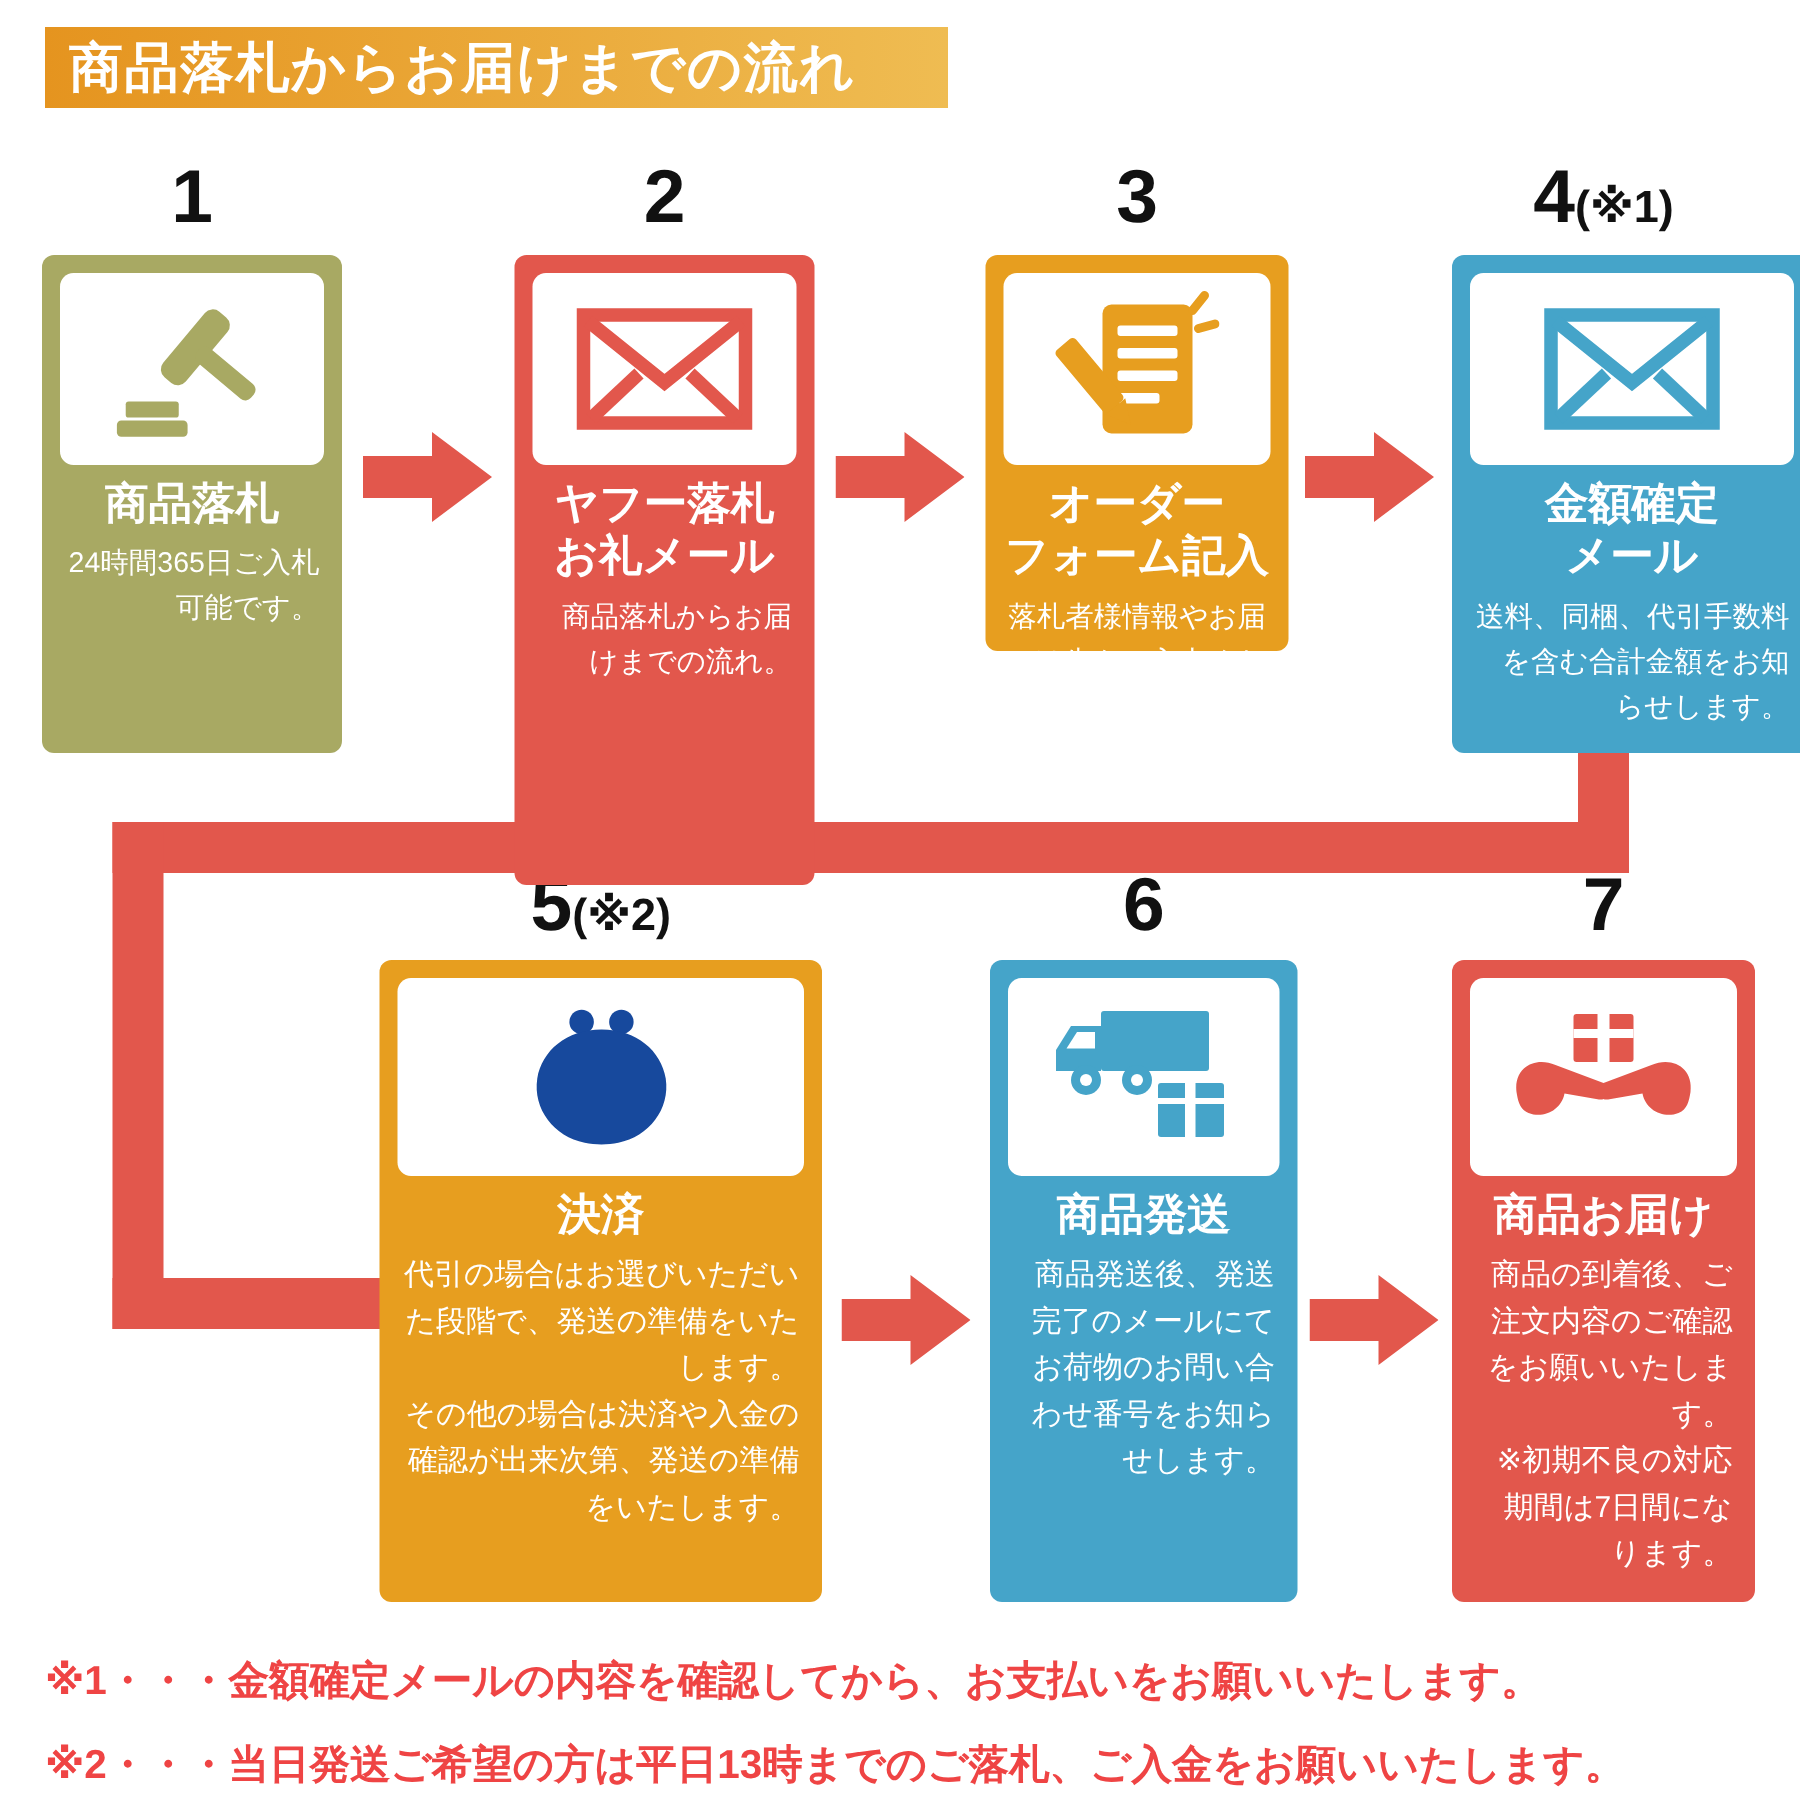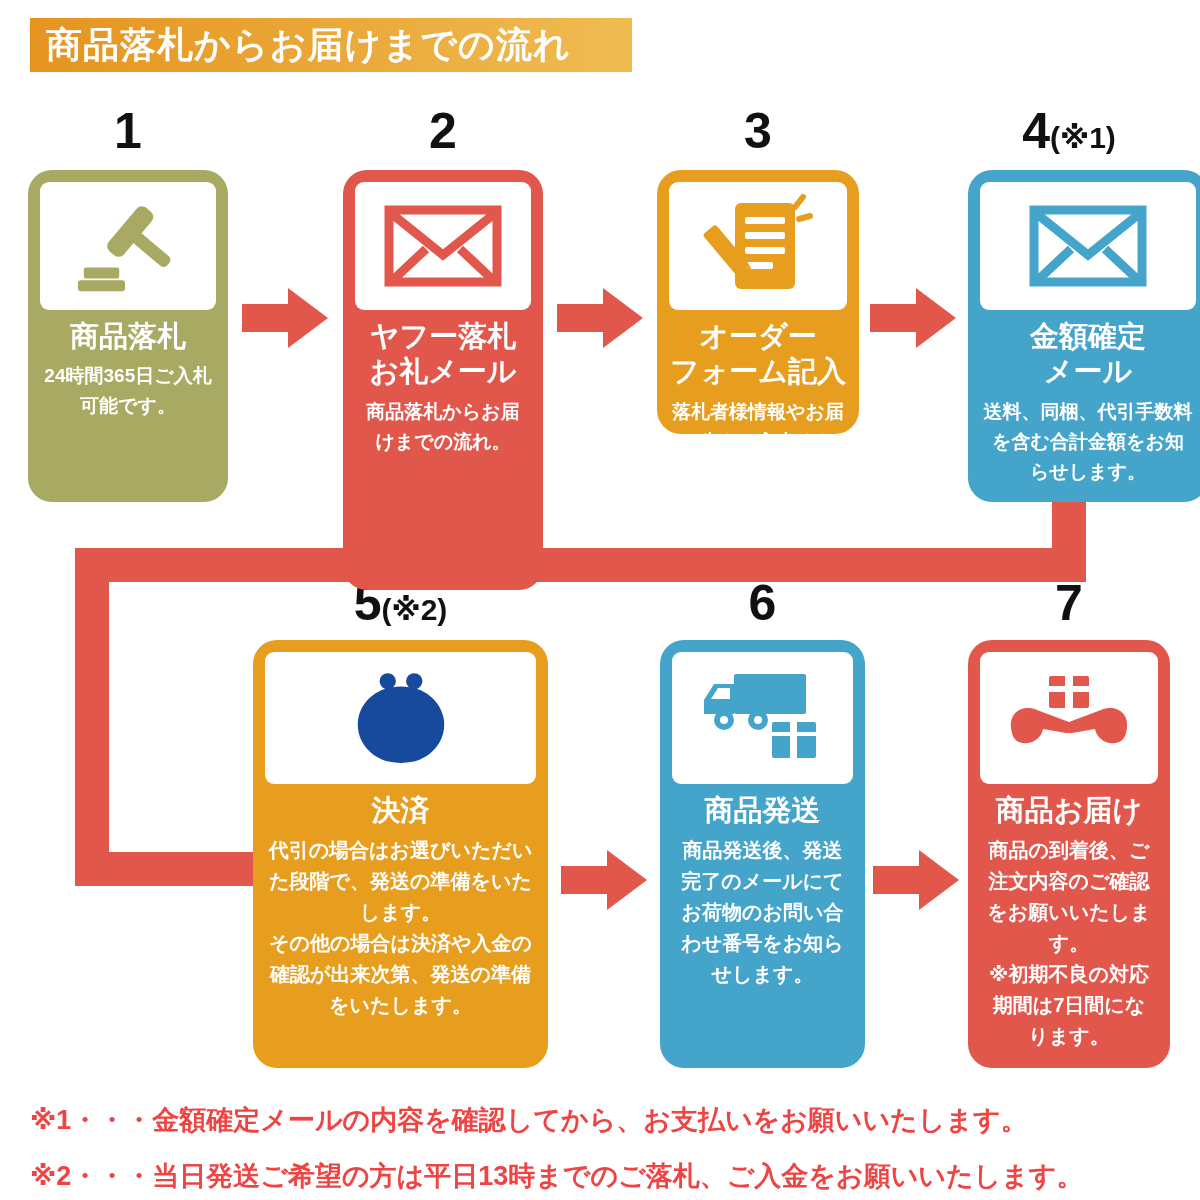--- a/index.html
+++ b/index.html
@@ -23,37 +23,37 @@
 
   
   .step-number {
     position:absolute; text-align:center; color:#111;
     font-size:50px; font-weight:bold; line-height:1.1; white-space:nowrap;
   }
   .step-number .small { font-size:30px; font-weight:bold; }
 
   
   .card {
-    position:absolute; border-radius:24px; color:#fff; z-index:2;
+    position:absolute; border-radius:8px; color:#fff; z-index:2;
     display:flex; flex-direction:column; padding:12px;
     background:var(--c,#ccc);
   }
   .icon-box {
     background:#fff; border-radius:9px; flex:none;
     display:flex; align-items:center; justify-content:center;
     color:var(--ic,#333);
   }
   .row1 .icon-box { height:128px; }
   .row2 .icon-box { height:132px; }
   .card-title {
     text-align:center; font-weight:bold; font-size:29px; line-height:1.22;
     white-space:pre-line; margin:9px 0 5px;
   }
   .card-desc {
-    font-size:19px; font-weight:bold; line-height:1.58; text-align:center;
+    font-size:19px; font-weight:normal; line-height:1.58; text-align:right;
     white-space:pre-line; padding:2px 3px;
   }
   .row2 .card-desc { font-size:20px; line-height:1.55; }
 
   
   .card-1 { left:28px;  top:170px; width:200px; height:332px; }
   .card-2 { left:343px; top:170px; width:200px; height:420px; }
   .card-3 { left:657px; top:170px; width:202px; height:264px; }
   .card-4 { left:968px; top:170px; width:240px; height:332px; }
   .card-5 { left:253px; top:640px; width:295px; height:428px; }

